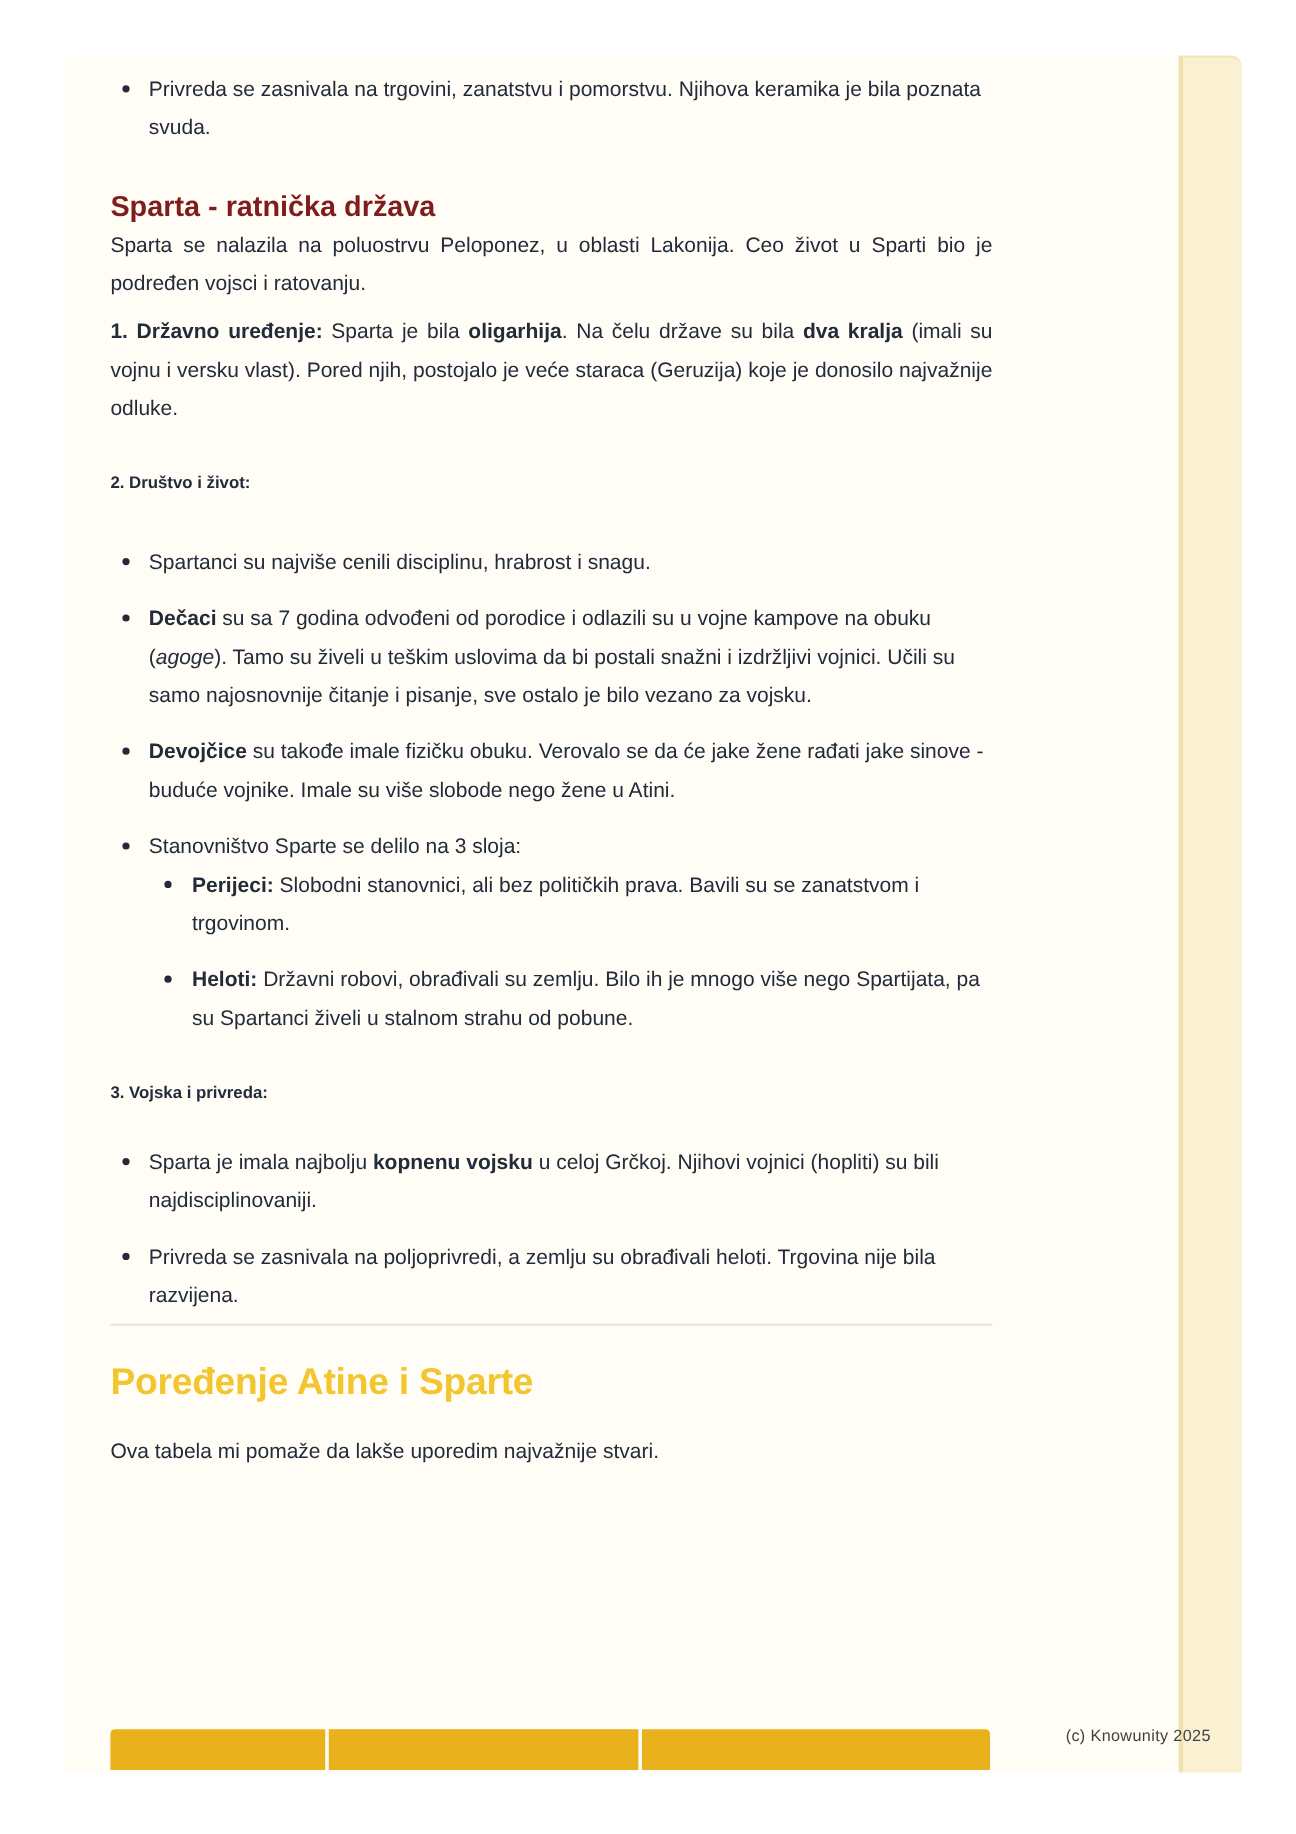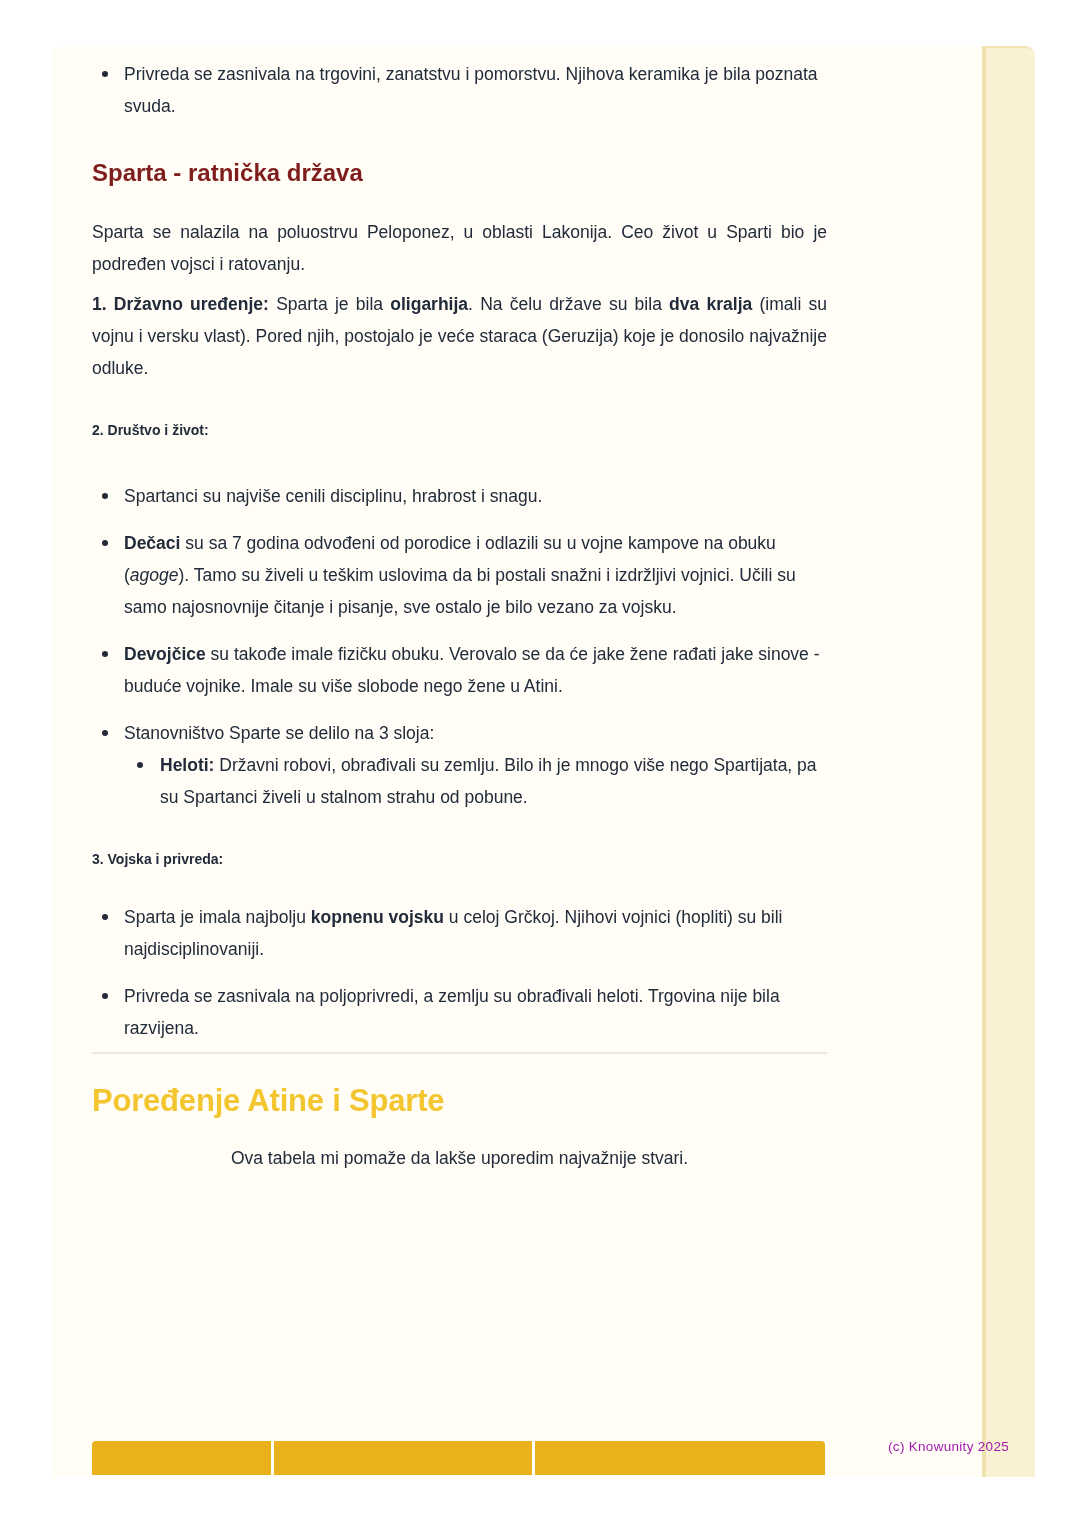--- a/index.html
+++ b/index.html
@@ -81,31 +81,31 @@
     font-size: 24px;
     line-height: 30px;
     font-weight: 700;
     color: #7f1d1d;
   }
   .sec-head {
     margin-top: 30px;
     font-size: 14px;
     font-weight: 700;
   }
-  .p-intro   { margin-top: 28px; }
+  .p-intro   { }
   .p-state   { margin-top: 8px; }
   .list-top  { margin-top: 34px; }
   .list-top3 { margin-top: 26px; }
   .hr-divider {
     margin: 8px 0 0 0;
     border: none;
     border-top: 2px solid #e7e7e3;
     width: 735px;
   }
-  .p-table-note { margin-top: 22px; text-align: center; }
+  .p-table-note { margin-top: 22px; }
 
   .comparison-table-header {
     position: absolute;
     left: 40px;
     top: 1395px;
     width: 733px;
     height: 34px;
     display: grid;
     grid-template-columns: 179px 258px 1fr;
     gap: 3px;
@@ -116,21 +116,21 @@
   }
   .th-cell:first-child { border-top-left-radius: 4px; }
   .th-cell:last-child  { border-top-right-radius: 4px; }
 
   .watermark {
     position: absolute;
     top: 1438px;
     right: 71px;
     font-size: 13.5px;
     line-height: 18px;
-    color: #a21caf;
+    color: #404040;
     letter-spacing: 0.3px;
     z-index: 5;
   }
 </style>
 </head>
 <body>
 
 <div class="page-card">
 
   <div class="edge-stripe"></div>
@@ -157,20 +157,23 @@
       </li>
       <li>
         <span class="body-text"><span class="b">Dečaci</span><span> su sa 7 godina odvođeni od porodice i odlazili su u vojne kampove na obuku (</span><span class="i">agoge</span><span>). Tamo su živeli u teškim uslovima da bi postali snažni i izdržljivi vojnici. Učili su samo najosnovnije čitanje i pisanje, sve ostalo je bilo vezano za vojsku.</span></span>
       </li>
       <li>
         <span class="body-text"><span class="b">Devojčice</span><span> su takođe imale fizičku obuku. Verovalo se da će jake žene rađati jake sinove - buduće vojnike. Imale su više slobode nego žene u Atini.</span></span>
       </li>
       <li>
         <span class="body-text"><span>Stanovništvo Sparte se delilo na 3 sloja:</span></span>
         <ul class="sublist">
+          <li>
+            <span class="body-text"><span class="b">Perijeci:</span><span> Slobodni stanovnici, ali bez političkih prava. Bavili su se zanatstvom i trgovinom.</span></span>
+          </li>
           <li>
             <span class="body-text"><span class="b">Heloti:</span><span> Državni robovi, obrađivali su zemlju. Bilo ih je mnogo više nego Spartijata, pa su Spartanci živeli u stalnom strahu od pobune.</span></span>
           </li>
         </ul>
       </li>
     </ul>
 
     <p class="sec-head">3. Vojska i privreda:</p>
 
     <ul class="list-top3">

